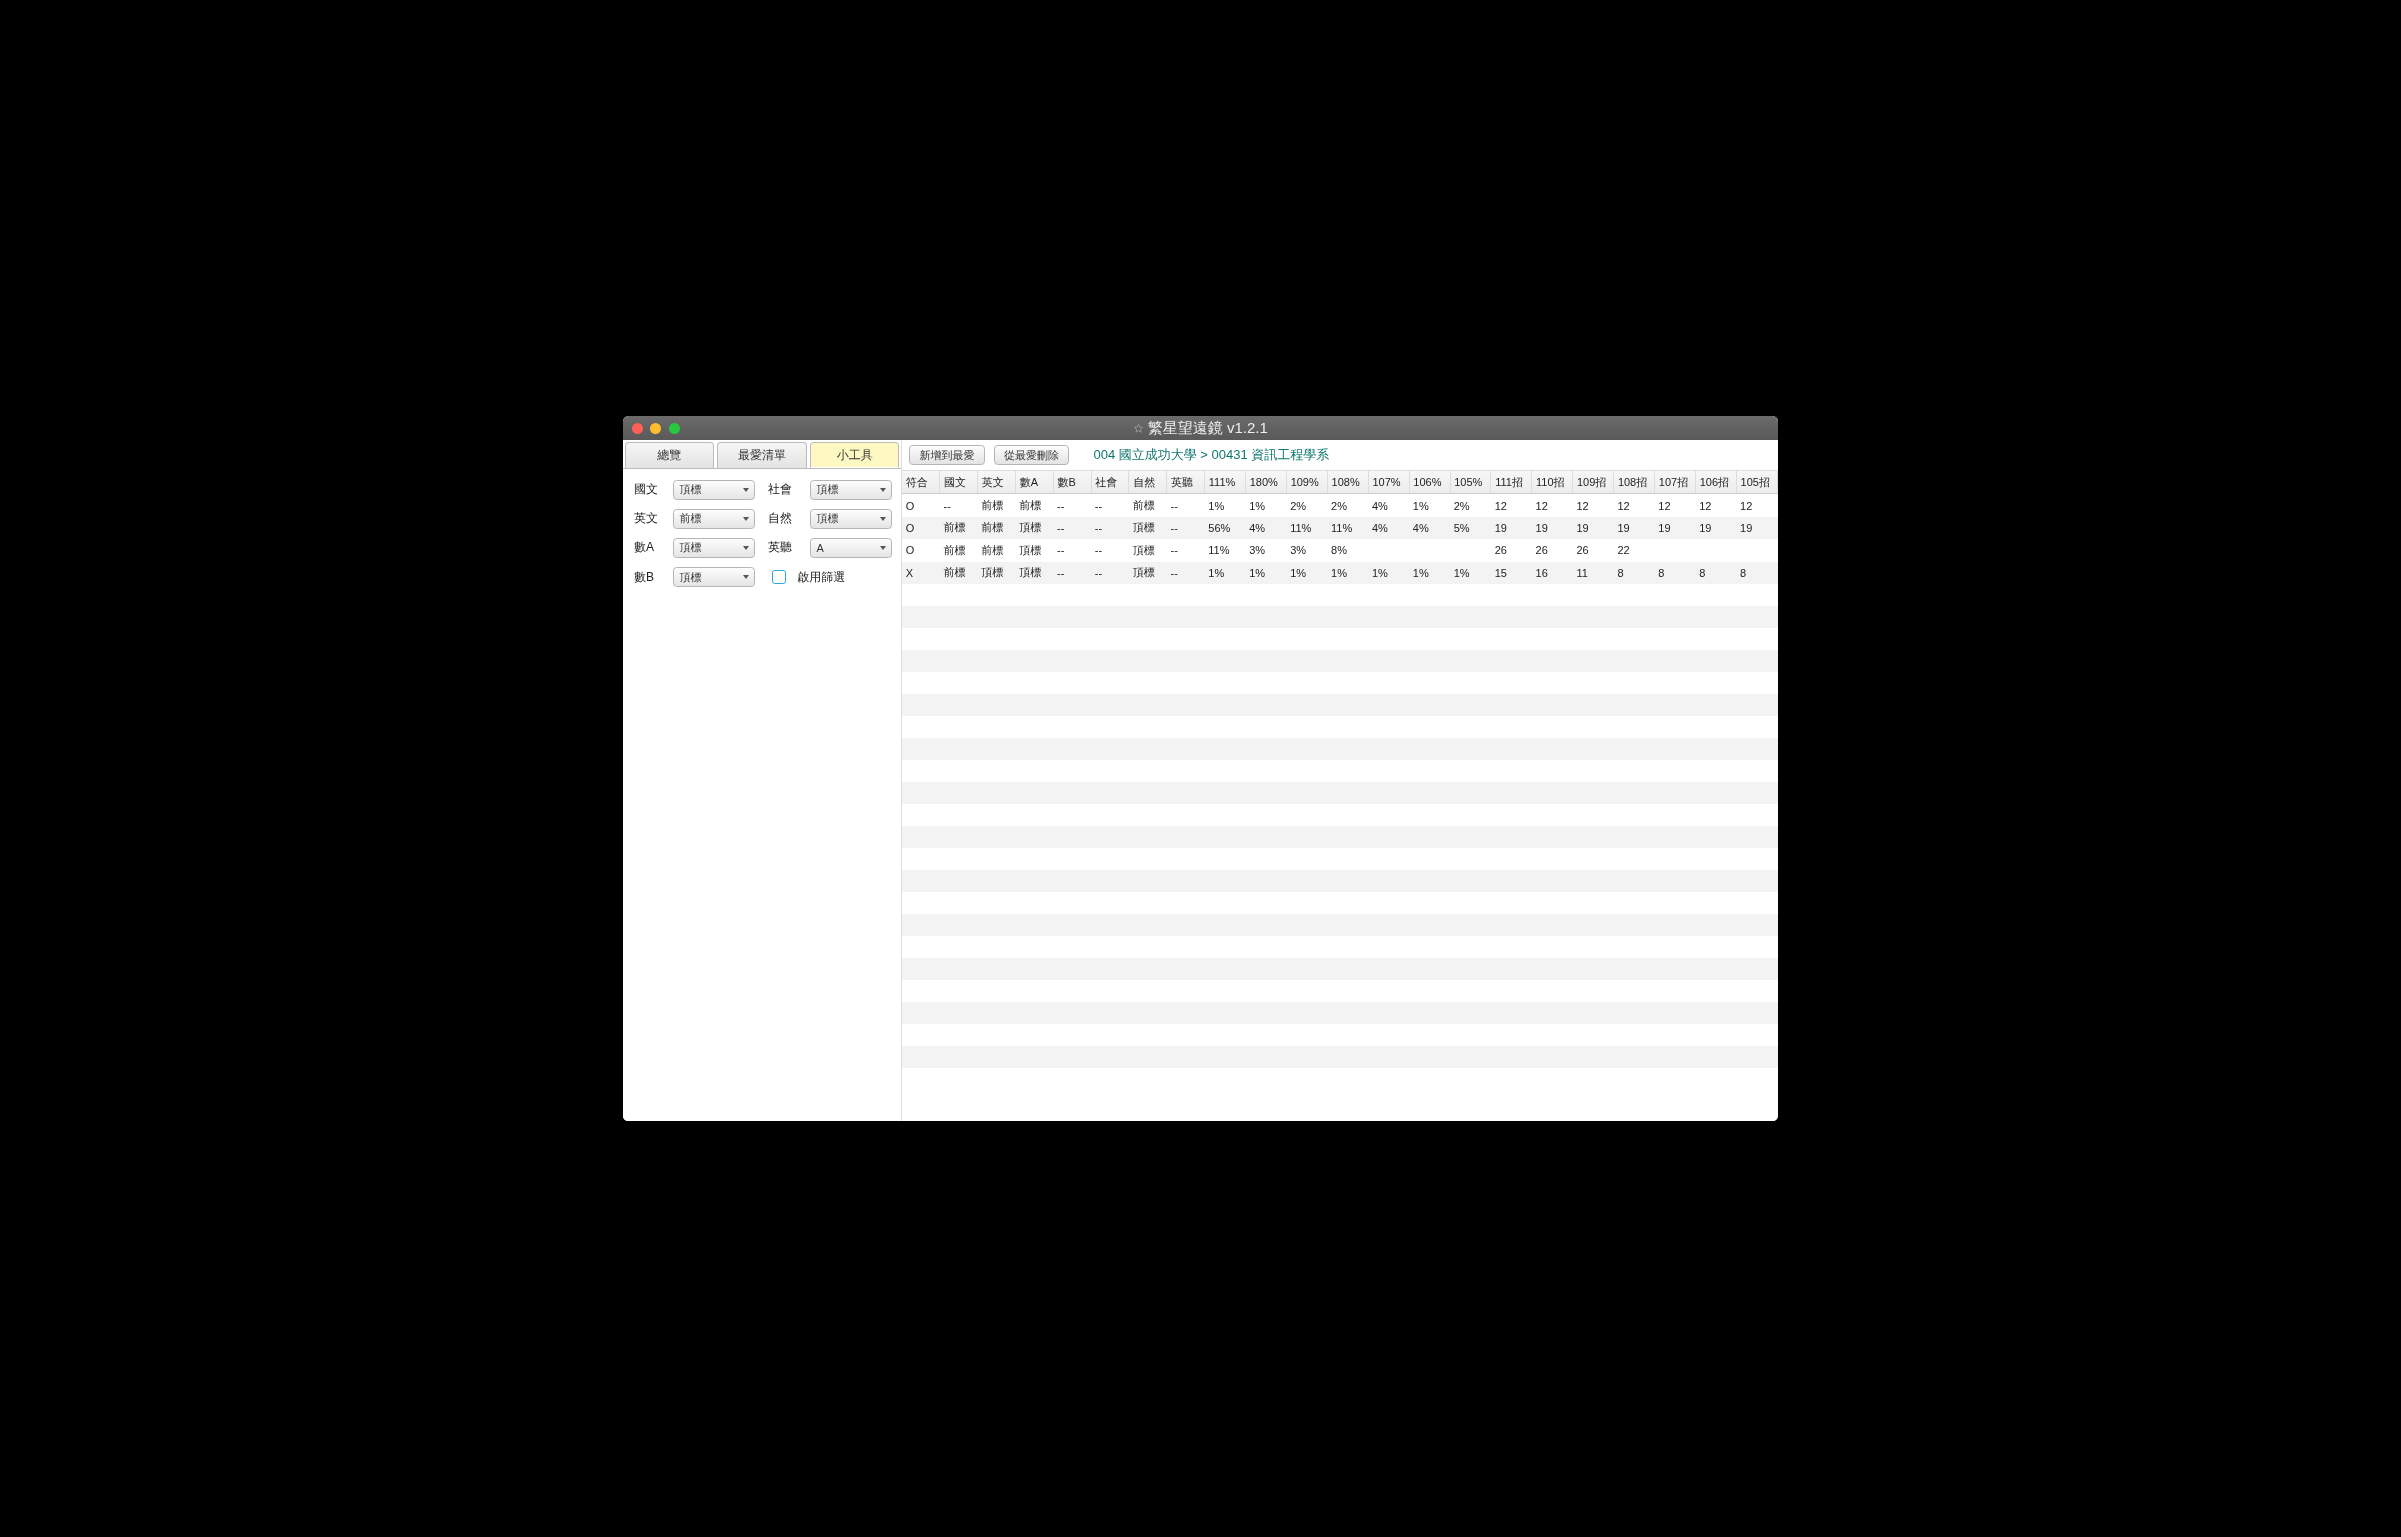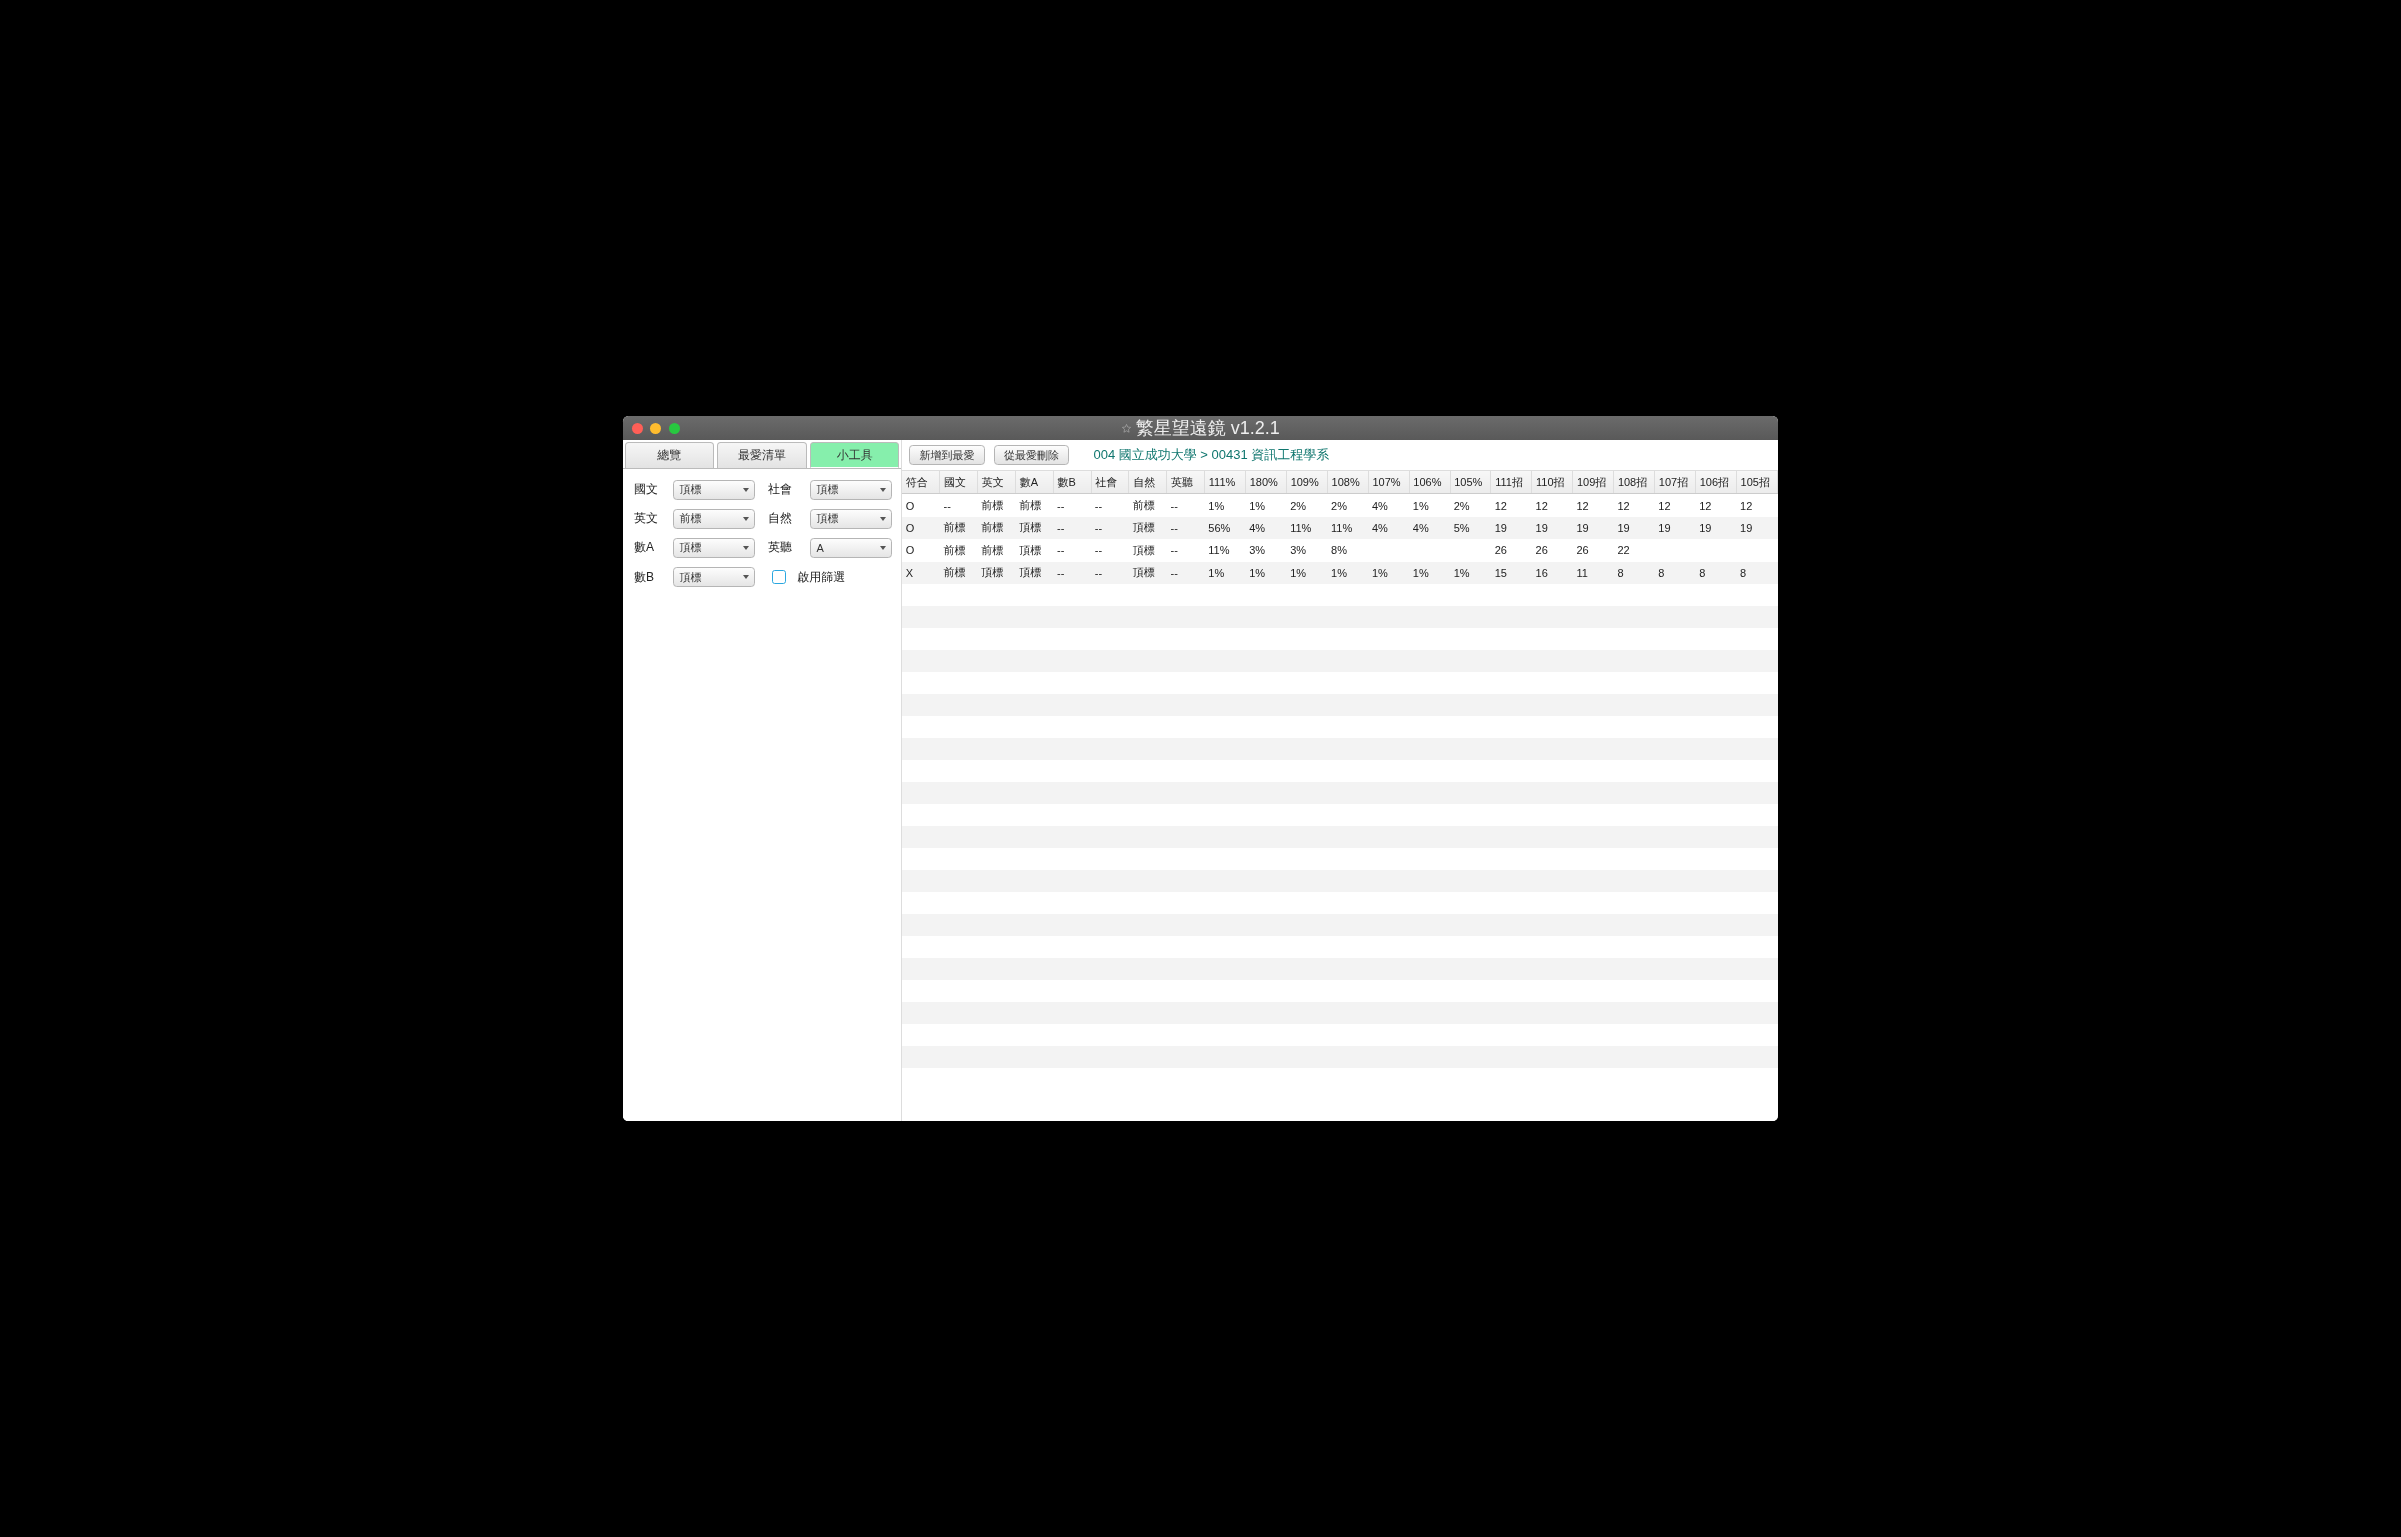--- a/index.html
+++ b/index.html
@@ -37,42 +37,42 @@
   .dot.yellow { background: #febc2e; }
   .dot.green { background: #28c840; }
   .title-wrap {
     position: absolute; left: 0; right: 0;
     display: flex; align-items: center; justify-content: center;
     gap: 3.7px; pointer-events: none;
   }
   .title-star {
     width: 11px; height: 11px; fill: none; stroke: #aaa; stroke-width: 1.5;
   }
-  .title-text { color: #eee; font-size: 18px; font-weight: 500; }
+  .title-text { color: #eee; font-size: 15px; font-weight: 500; }
   .body {
     flex: 1; display: flex; background: #fff; min-height: 0;
   }
   .sidebar {
     width: 279px; flex-shrink: 0; border-right: 0.9px solid #ddd;
     display: flex; flex-direction: column; background: #fff;
   }
   .tabs {
     display: flex; height: 27.5px; border-bottom: 0.9px solid #bbb;
     margin-top: 1px;
   }
   .tab {
     flex: 1; display: flex; align-items: center; justify-content: center;
     font-size: 12px; cursor: pointer;
     background: linear-gradient(#f6f6f6, #e3e3e3);
     border: 0.9px solid #bbb; border-bottom: none;
     border-radius: 3.7px 3.7px 0 0; margin: 0 1.8px; color: #333;
     position: relative; top: 0.9px;
   }
   .tab.active {
-    background: #86efac; border-bottom: 0.9px solid #fff; z-index: 2; font-family: Liberation Serif, serif;
+    background: #fef9c3; border-bottom: 0.9px solid #fff; z-index: 2; font-family: Liberation Serif, serif;
   }
   .filter-panel {
     padding: 11px 11px 0 11px;
   }
   .filter-grid {
     display: grid;
     grid-template-columns: 26px 82px 29px 82px;
     column-gap: 13px; row-gap: 9.2px; align-items: center;
   }
   .flabel { font-size: 12px; color: #222; text-align: left; white-space: nowrap; }

